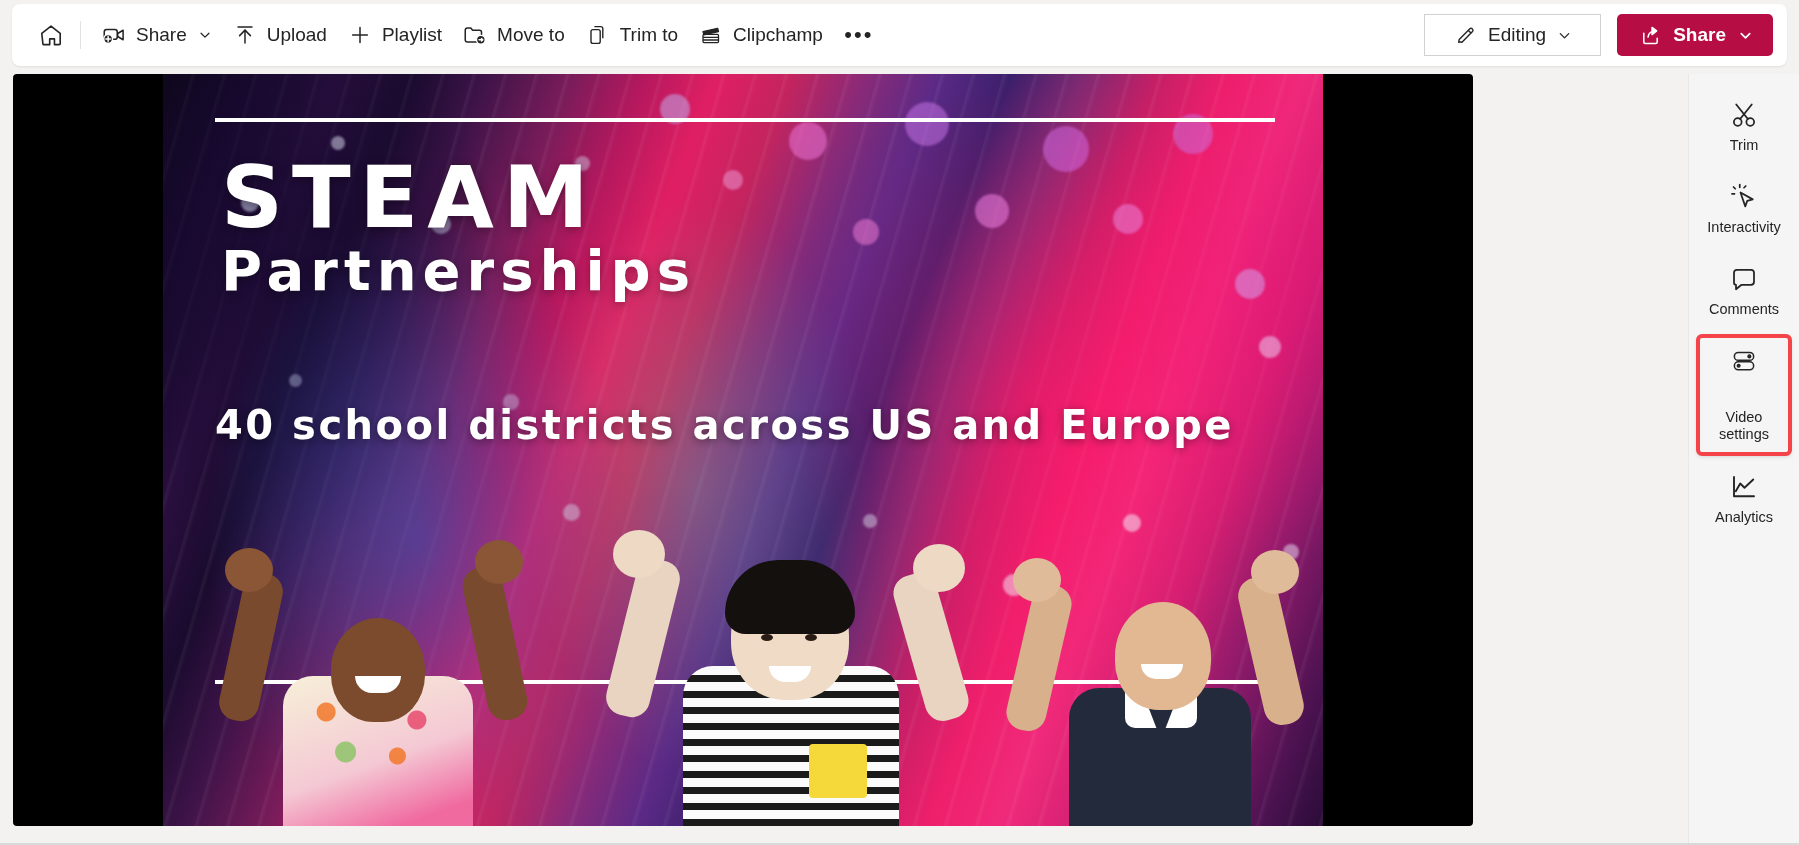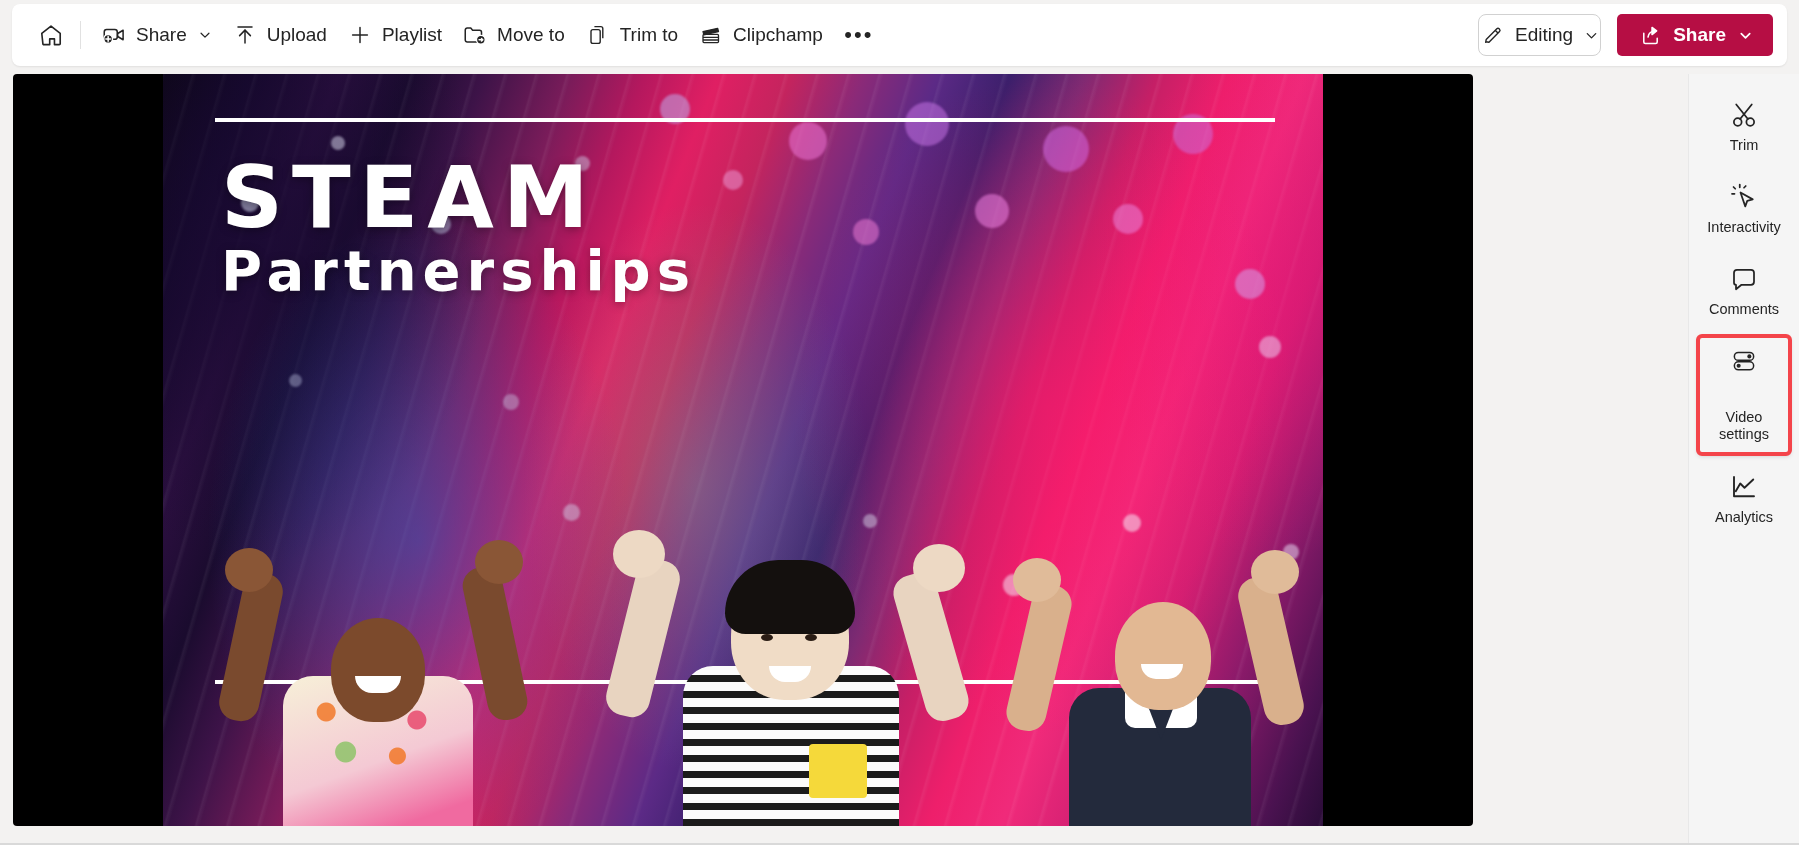--- a/index.html
+++ b/index.html
@@ -71,23 +71,23 @@
     display: flex; align-items: center; justify-content: center;
     border-radius: 4px; cursor: pointer;
     font-size: 22px; color: #242424; letter-spacing: 2px;
     margin-left: 6px;
   }
 
   .spacer { flex: 1 1 auto; }
 
   .editing-btn {
     display: flex; align-items: center; gap: 9px;
-    height: 42px; padding: 0 1px;
+    height: 42px; padding: 0 28px;
     border: 1px solid #d1d1d1;
-    border-radius: 8px;
+    border-radius: 0;
     background: #fff;
     cursor: pointer;
     font-size: 19px; color: #242424;
     font-family: "Liberation Sans", sans-serif;
     margin-right: 16px;
   }
 
   .share-btn {
     display: flex; align-items: center; gap: 10px;
     height: 42px; padding: 0 20px;
@@ -399,20 +399,21 @@
     <div class="bokeh" style="left:840px;top:500px;width:22px;height:22px;background:rgba(245,245,255,0.5);"></div>
     <div class="bokeh" style="left:960px;top:440px;width:18px;height:18px;background:rgba(245,245,255,0.5);"></div>
 
     <div class="slide-rule top"></div>
 
     <div class="slide-title">
       <div>STEAM</div>
       <div class="line2">Partnerships</div>
     </div>
 
+    <div class="slide-subtitle">40 school districts across US and Europe</div>
 
     <div class="slide-rule bottom"></div>
 
     <div class="kid" style="left:50px;width:330px;height:300px;">
       <div class="arm" style="left:18px;top:46px;width:40px;height:150px;background:#7a4a2e;transform:rotate(12deg);"></div>
       <div class="fist" style="left:12px;top:22px;width:48px;height:44px;background:#8a5636;"></div>
       <div class="arm" style="left:262px;top:40px;width:40px;height:155px;background:#7a4a2e;transform:rotate(-12deg);"></div>
       <div class="fist" style="left:262px;top:14px;width:48px;height:44px;background:#8a5636;"></div>
       <div class="body" style="left:70px;top:150px;width:190px;height:150px;background:linear-gradient(160deg,#f7f0d8,#f4c9d4 55%,#f06aa0 88%);"></div>
       <div style="position:absolute;left:84px;top:156px;width:162px;height:100px;background:

